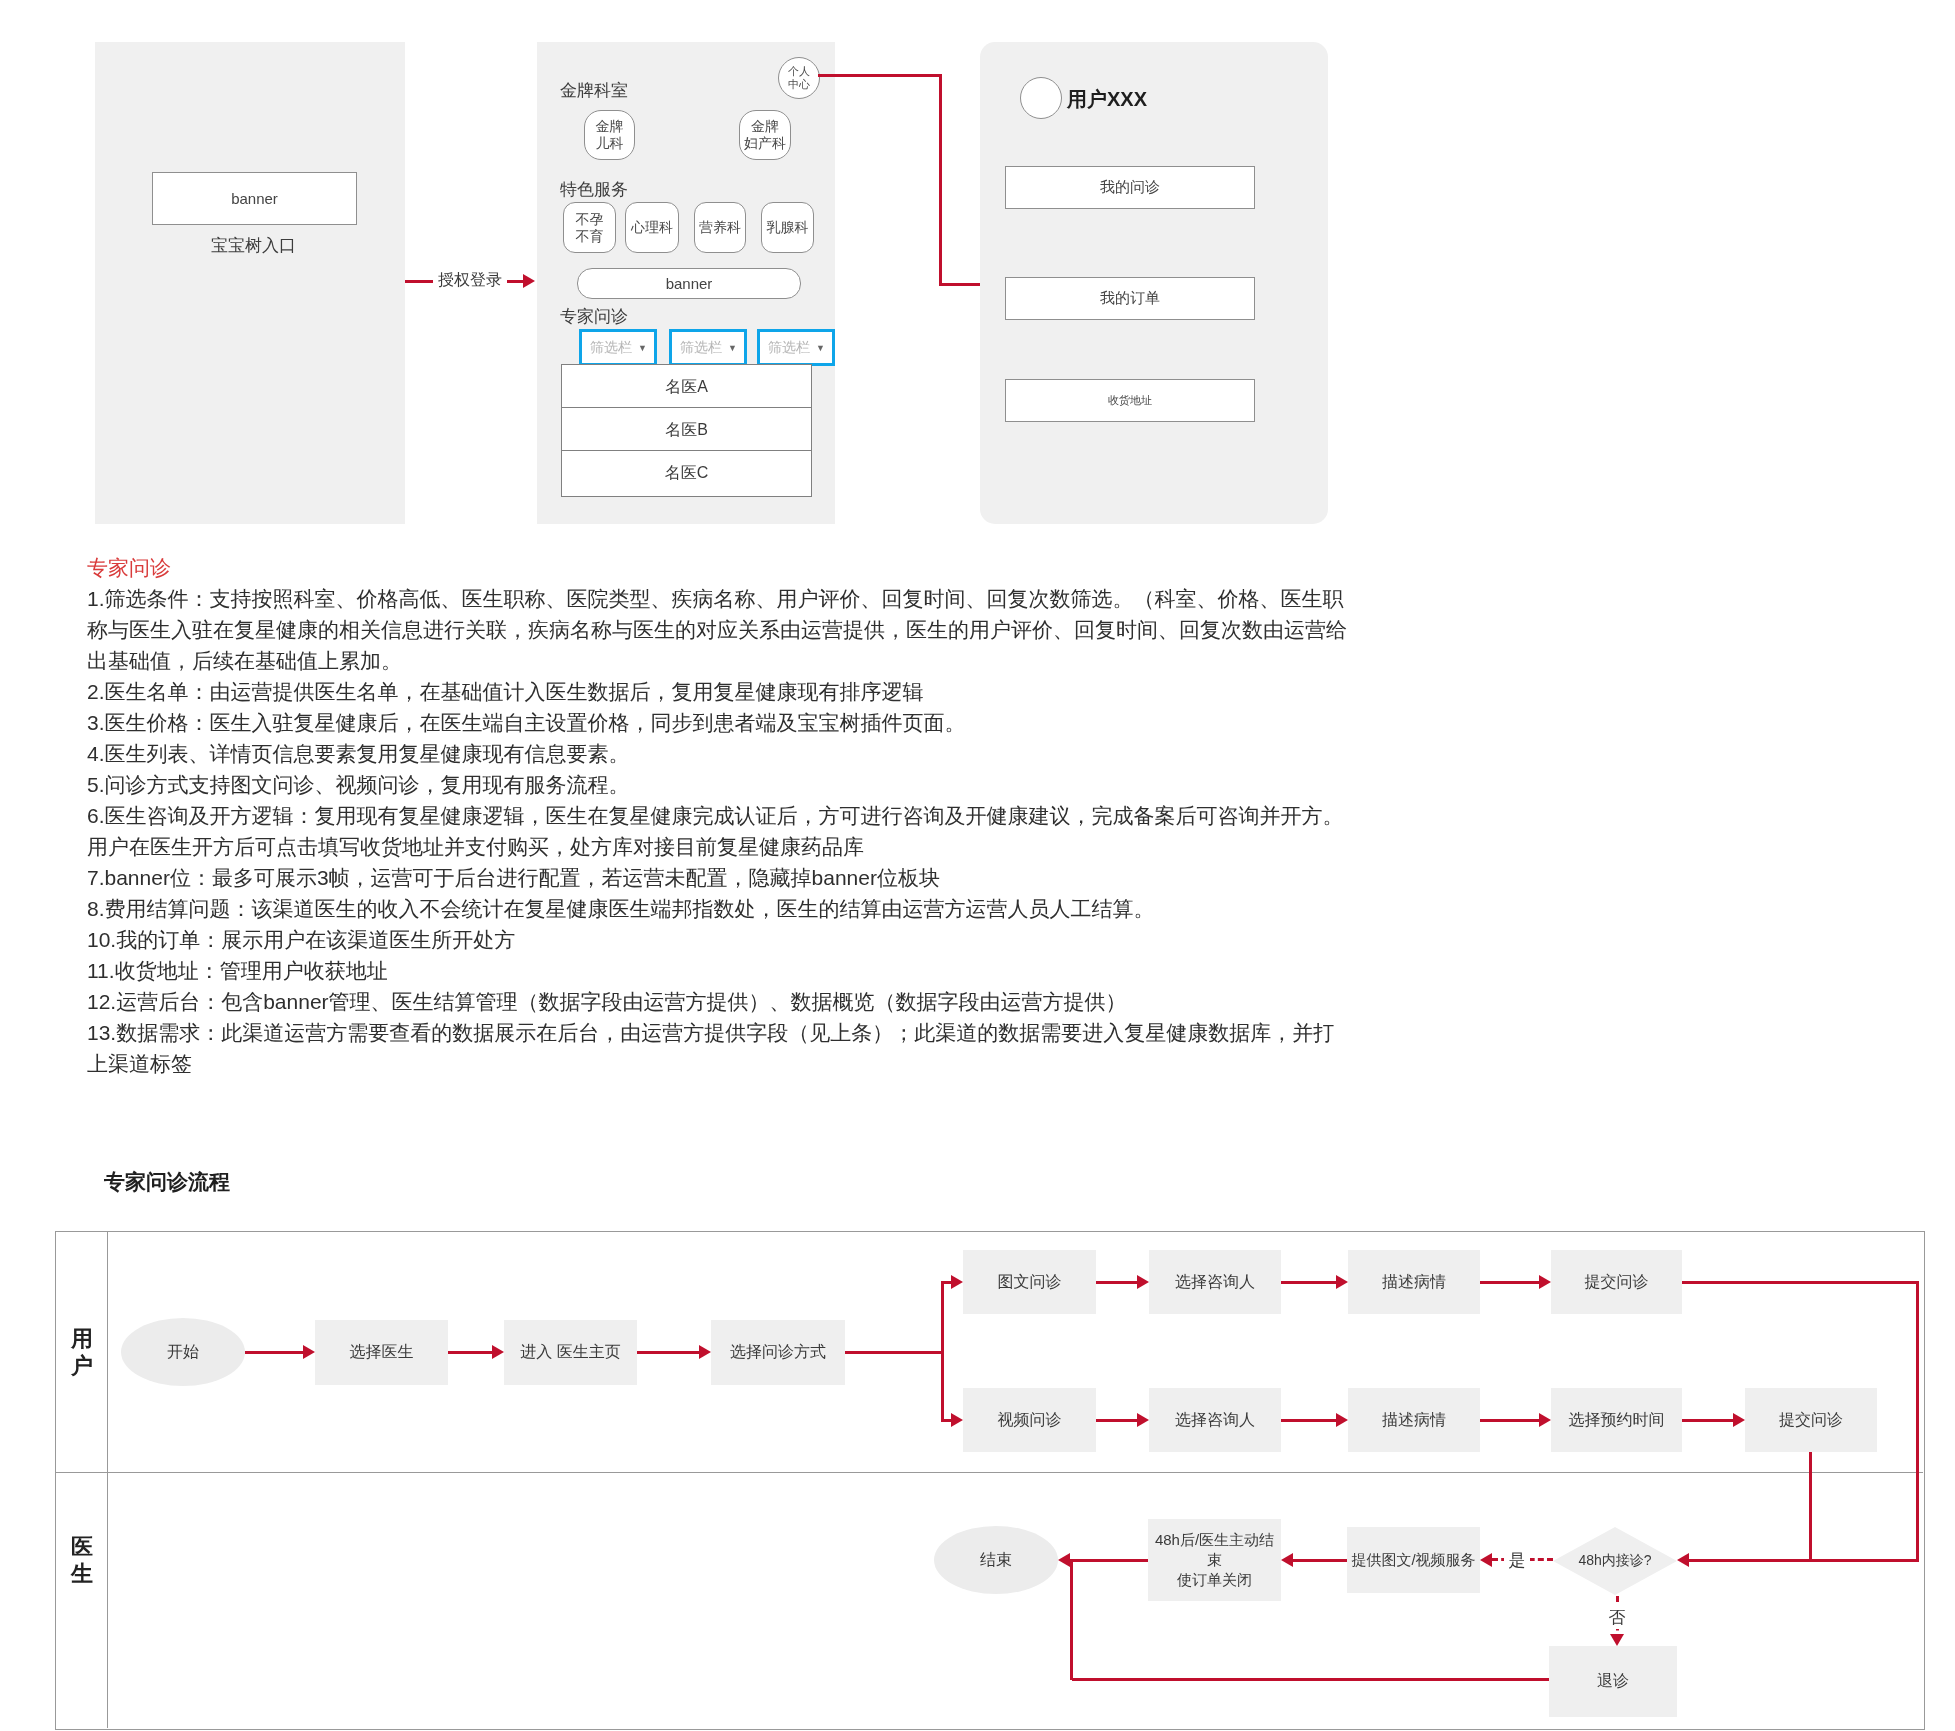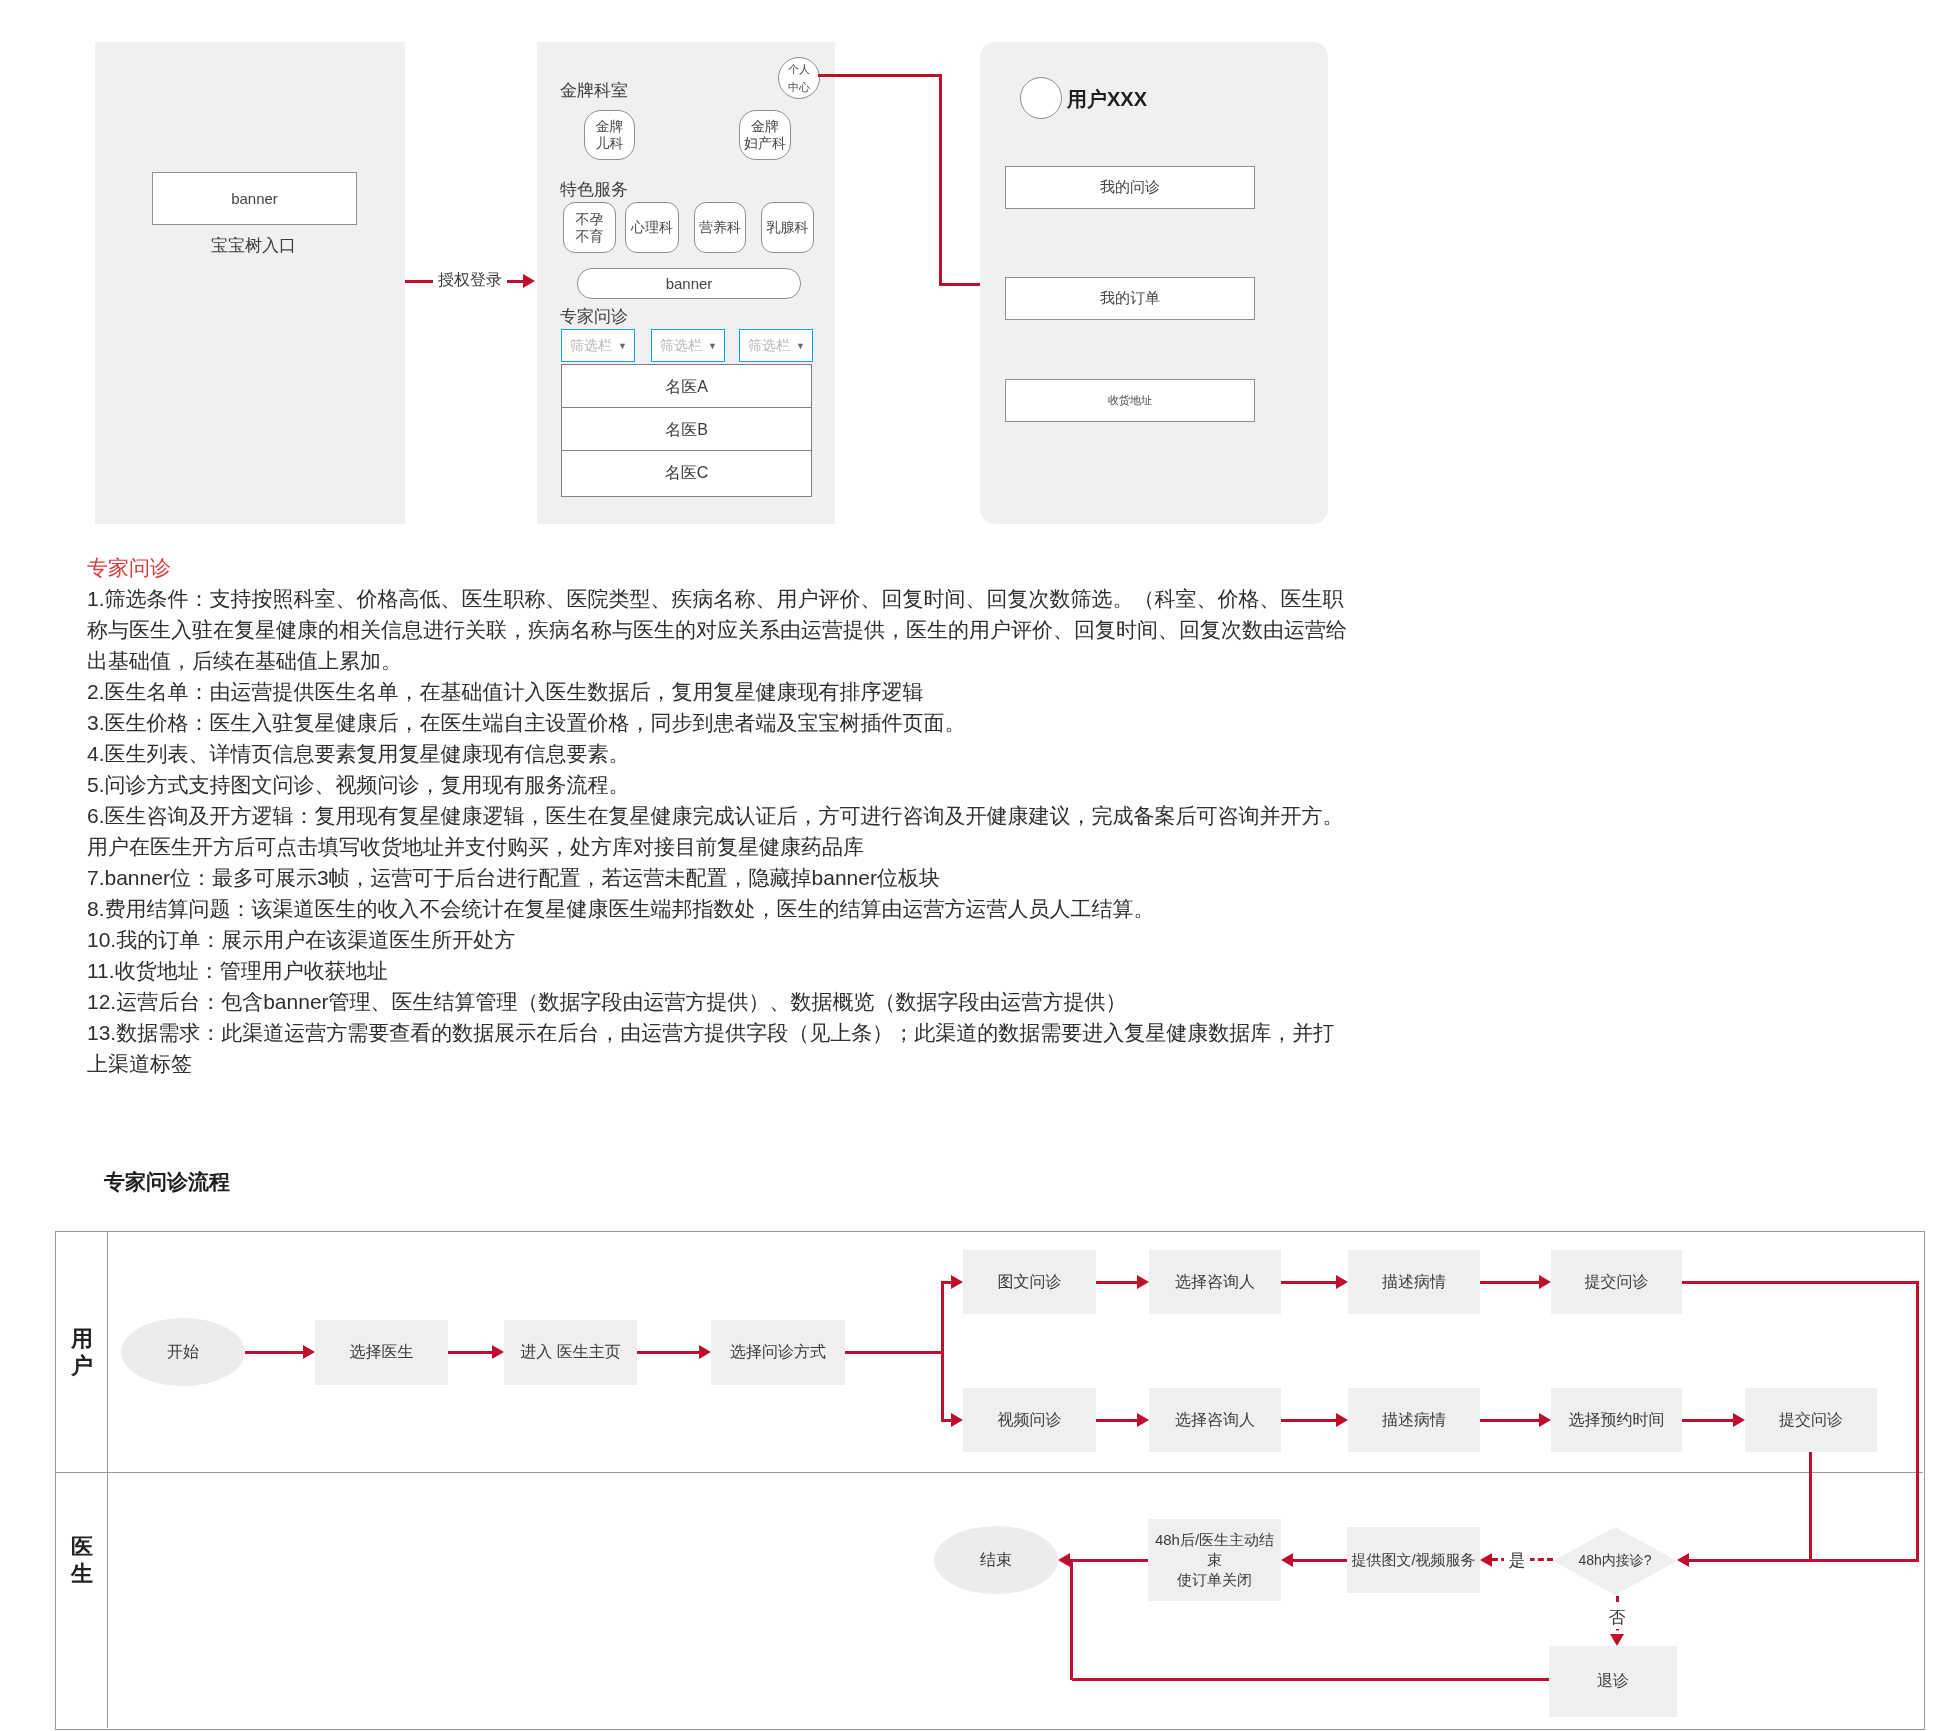--- a/index.html
+++ b/index.html
@@ -4,21 +4,21 @@
 <style>
   html,body{margin:0;padding:0;background:#fff;}
   body{font-family:"Liberation Sans","DejaVu Sans",sans-serif;}
   .canvas{position:relative;width:1955px;height:1731px;background:#fff;overflow:hidden;}
   .panel{position:absolute;background:#f0f0f0;}
   .abs{position:absolute;}
   .wbox{position:absolute;background:#fff;border:1px solid #8f8f8f;display:flex;align-items:center;justify-content:center;color:#444;}
   .circle{position:absolute;background:#fff;border:1px solid #8f8f8f;border-radius:50%;display:flex;align-items:center;justify-content:center;text-align:center;color:#4a4a4a;white-space:pre-line;}
   .squircle{position:absolute;background:#fff;border:1px solid #8f8f8f;display:flex;align-items:center;justify-content:center;text-align:center;color:#4a4a4a;white-space:pre-line;}
   .sec-label{position:absolute;font-size:17px;color:#3c3c3c;}
-  .dropdown{position:absolute;background:#fff;border:1px solid #0ea5e9;display:flex;align-items:center;}
+  .dropdown{position:absolute;background:#fff;border:3px solid #0ea5e9;display:flex;align-items:center;margin-left:18px;}
   .dd-text{font-size:14px;color:#b5b5b5;padding-left:8px;flex:1;}
   .dd-caret{font-size:9px;color:#666;padding-right:7px;}
   .listrow{position:absolute;background:#fff;border:1px solid #808080;display:flex;align-items:center;justify-content:center;font-size:16px;color:#3a3a3a;}
   
   .hl{position:absolute;height:3px;background:#c00f2d;}
   .vl{position:absolute;width:3px;background:#c00f2d;}
   .dh{position:absolute;height:0;border-top:3px dashed #c00f2d;}
   .dv{position:absolute;width:0;border-left:3px dashed #c00f2d;}
   .ar{position:absolute;width:0;height:0;border-top:7px solid transparent;border-bottom:7px solid transparent;border-left:12px solid #c00f2d;}
   .al{position:absolute;width:0;height:0;border-top:7px solid transparent;border-bottom:7px solid transparent;border-right:12px solid #c00f2d;}
@@ -47,21 +47,21 @@
   <div class="panel" style="left:95px;top:42px;width:310px;height:482px;">
     <div class="wbox" style="left:57px;top:130px;width:203px;height:51px;font-size:15px;">banner</div>
     <div class="abs" style="left:57px;top:192px;width:203px;text-align:center;font-size:17px;color:#3c3c3c;">宝宝树入口</div>
   </div>
 
   <div class="hl" style="left:405px;top:280px;width:118px;"></div>
   <div class="ar" style="left:523px;top:274px;"></div>
   <div class="conn-label" style="left:433px;top:268px;width:74px;height:25px;">授权登录</div>
 
   <div class="panel" style="left:537px;top:42px;width:298px;height:482px;">
-    <div class="circle" style="left:241px;top:15px;width:40px;height:40px;font-size:11px;line-height:18px;">个人
+    <div class="circle" style="left:241px;top:15px;width:40px;height:40px;font-size:11px;line-height:13px;">个人
 中心</div>
     <div class="sec-label" style="left:23px;top:37px;">金牌科室</div>
     <div class="circle" style="left:47px;top:68px;width:49px;height:48px;border-radius:17px;font-size:14px;line-height:17px;">金牌
 儿科</div>
     <div class="circle" style="left:202px;top:68px;width:50px;height:48px;border-radius:17px;font-size:14px;line-height:17px;">金牌
 妇产科</div>
     <div class="sec-label" style="left:23px;top:136px;">特色服务</div>
     <div class="squircle" style="left:26px;top:160px;width:51px;height:49px;border-radius:12px;font-size:14px;line-height:17px;">不孕
 不育</div>
     <div class="squircle" style="left:88px;top:160px;width:52px;height:49px;border-radius:12px;font-size:14px;">心理科</div>

